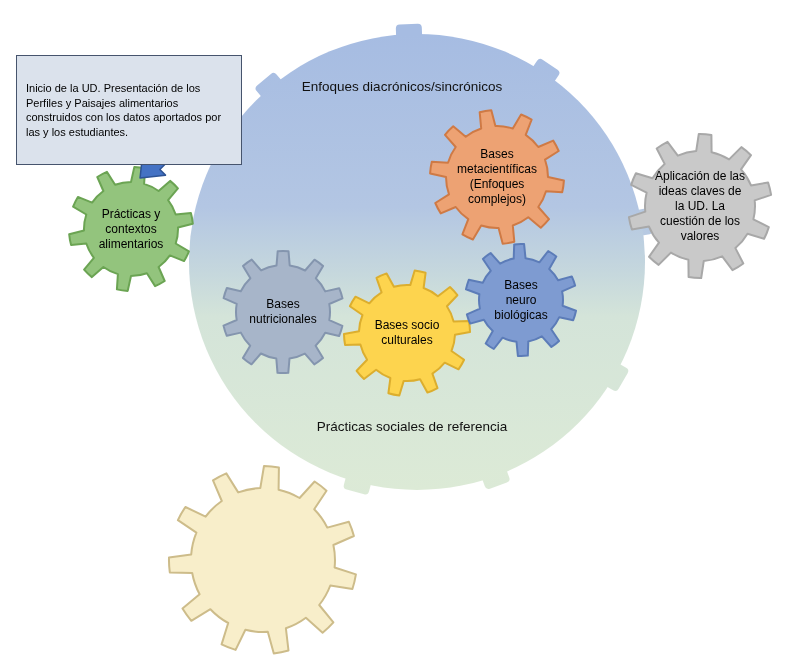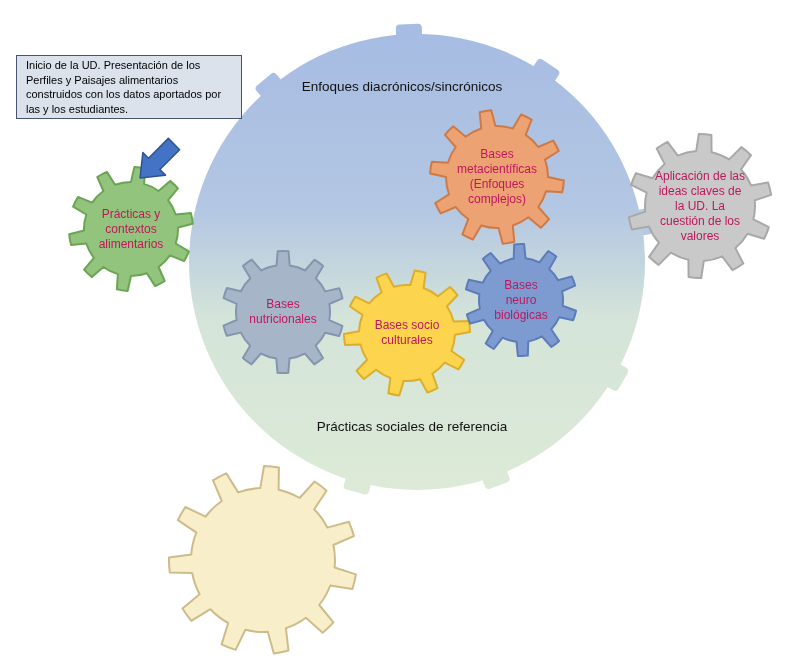--- a/index.html
+++ b/index.html
@@ -5,25 +5,25 @@
   html,body{margin:0;padding:0;background:#ffffff;}
   body{font-family:"Liberation Sans", sans-serif;}
   .stage{position:relative;width:793px;height:668px;background:#ffffff;overflow:hidden;}
   .stage svg{position:absolute;left:0;top:0;}
   .circle-label{
     position:absolute;transform:translate(-50%,-50%);
     font-size:13.5px;color:#111;white-space:nowrap;text-align:right;
   }
   .gear-label{
     position:absolute;transform:translate(-50%,-50%);
-    text-align:center;color:#be185d;line-height:1.25;
+    text-align:center;color:#000000;line-height:1.25;
   }
   .callout{
     position:absolute;left:16px;top:55px;width:206px;
-    border:1px solid #46546d;padding:2px 9px;
+    border:1px solid #46546d;padding:25px 9px;
     font-size:11px;line-height:1.32;color:#000;
   }
 </style>
 </head>
 <body>
 
 <div class="stage">
 
   <svg id="diagram" width="793" height="668" viewBox="0 0 793 668">
       <defs>

